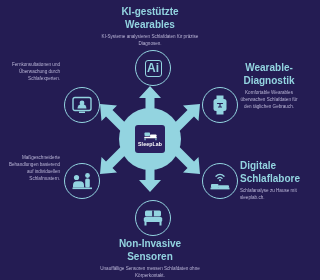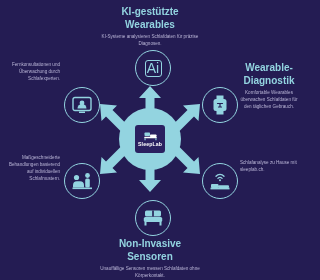--- a/index.html
+++ b/index.html
@@ -77,21 +77,21 @@
   .node-icon.right-bot { left: 202px; top: 163px; }
   .node-icon.bottom { left: 135px; top: 200px; }
   .node-icon.left-top  { left: 64px; top: 87px; }
   .node-icon.left-bot  { left: 64px; top: 163px; }
 
   .ai-box {
     width: 17px; height: 17px;
     border: 1.2px solid #93d4e0;
     border-radius: 3px;
     display: flex; align-items: center; justify-content: center;
-    font-size: 14px; font-weight: normal; color: #93d4e0;
+    font-size: 12px; font-weight: bold; color: #93d4e0;
     box-sizing: border-box;
   }
 
   
   .node-text { position: absolute; z-index: 4; }
   .node-title {
     font-size: 10px;
     font-weight: bold;
     color: #93d4e0;
     line-height: 1.25;
@@ -211,20 +211,24 @@
 
   <div class="node-text t-right-top">
     <div class="node-title">
       <span>Wearable-</span><br>
       <span>Diagnostik</span>
     </div>
     <p class="node-desc">Komfortable Wearables überwachen Schlafdaten für den täglichen Gebrauch.</p>
   </div>
 
   <div class="node-text t-right-bot">
+    <div class="node-title">
+      <span>Digitale</span><br>
+      <span>Schlaflabore</span>
+    </div>
     <p class="node-desc">Schlafanalyse zu Hause mit sleeplab.ch.</p>
   </div>
 
   <div class="node-text t-bottom">
     <div class="node-title">
       <span>Non-Invasive</span><br>
       <span>Sensoren</span>
     </div>
     <p class="node-desc">Unauffällige Sensoren messen Schlafdaten ohne Körperkontakt.</p>
   </div>

